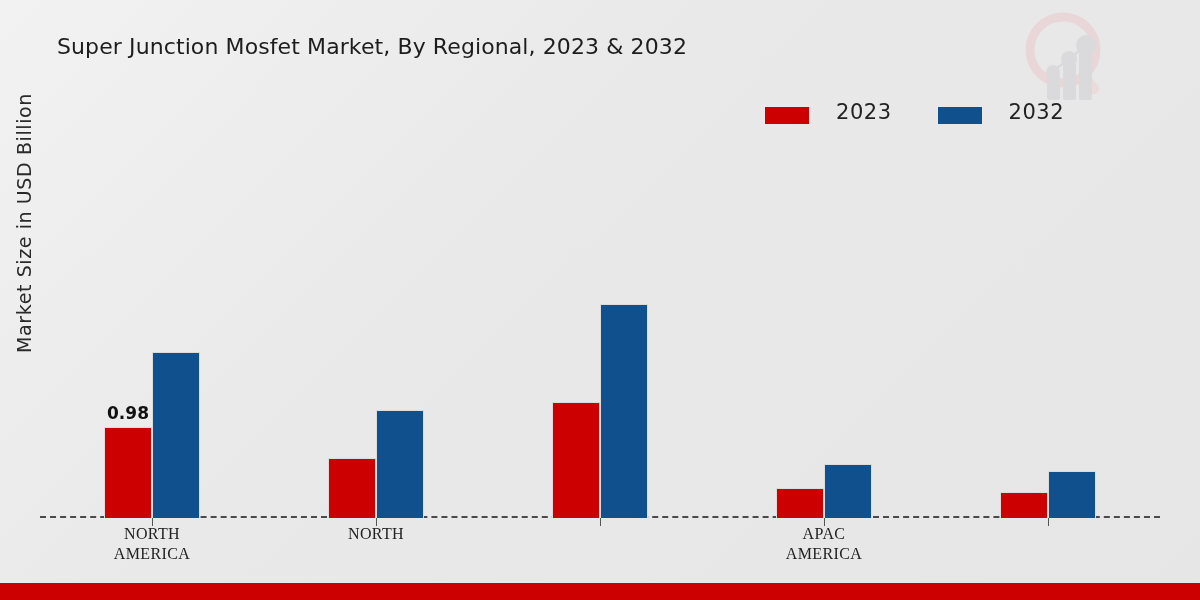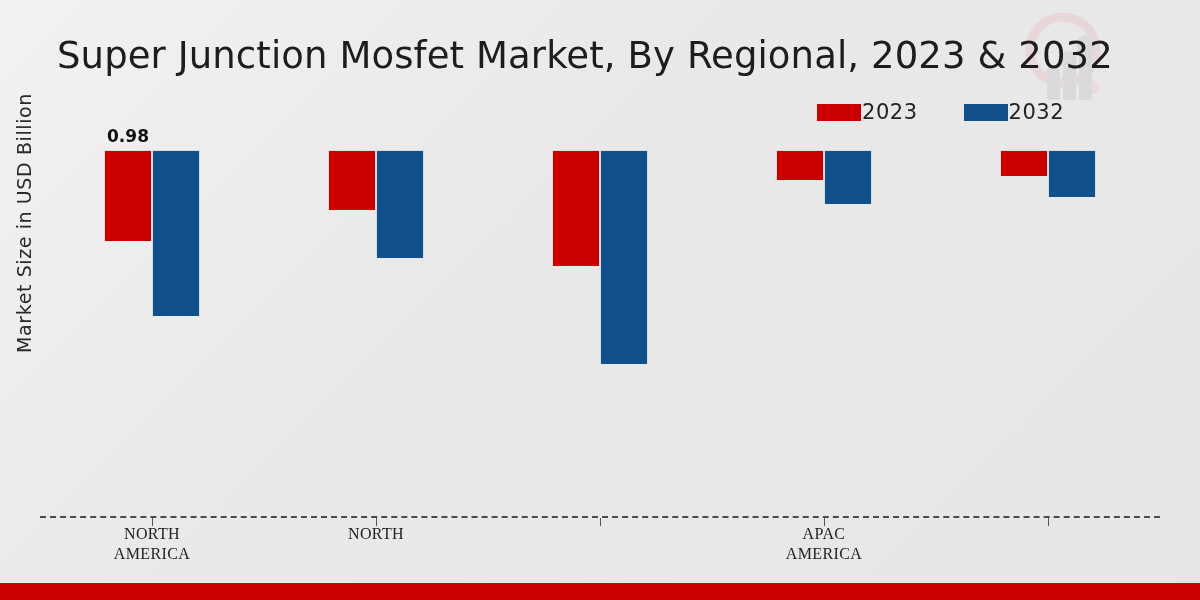--- a/index.html
+++ b/index.html
@@ -31,40 +31,40 @@
     opacity: 0.55;
     pointer-events: none;
   }
 
   
   #chart-title {
     position: absolute;
     left: 57px;
     top: 34px;
     font-family: "DejaVu Sans", sans-serif;
-    font-size: 37px;
+    font-size: 22px;
     font-weight: 400;
     color: #1d1d1d;
     letter-spacing: 0.1px;
     white-space: nowrap;
   }
 
   
   #legend {
     position: absolute;
     right: 136px;
     top: 100px;
     display: flex;
     align-items: center;
     gap: 46px;
   }
   .legend-item {
     display: flex;
-    align-items: center;
-    gap: 1px;
+    align-items: flex-end;
+    gap: 27px;
   }
   .legend-swatch {
     width: 44px;
     height: 17px;
     display: block;
   }
   .legend-label {
     font-family: "DejaVu Sans", sans-serif;
     font-size: 21px;
     color: #222;
@@ -112,21 +112,21 @@
     height: 368px;
   }
   .bars {
     position: absolute;
     bottom: 0;
     left: 0;
     width: 224px;
     height: 368px;
     display: flex;
     justify-content: center;
-    align-items: flex-start;
+    align-items: flex-end;
     gap: 0px;
   }
   .bar {
     width: 46px;
     position: relative;
   }
   .bar.red {
     background: #cc0000;
     border: 1px solid #dcdcdc;
     border-bottom: none;

